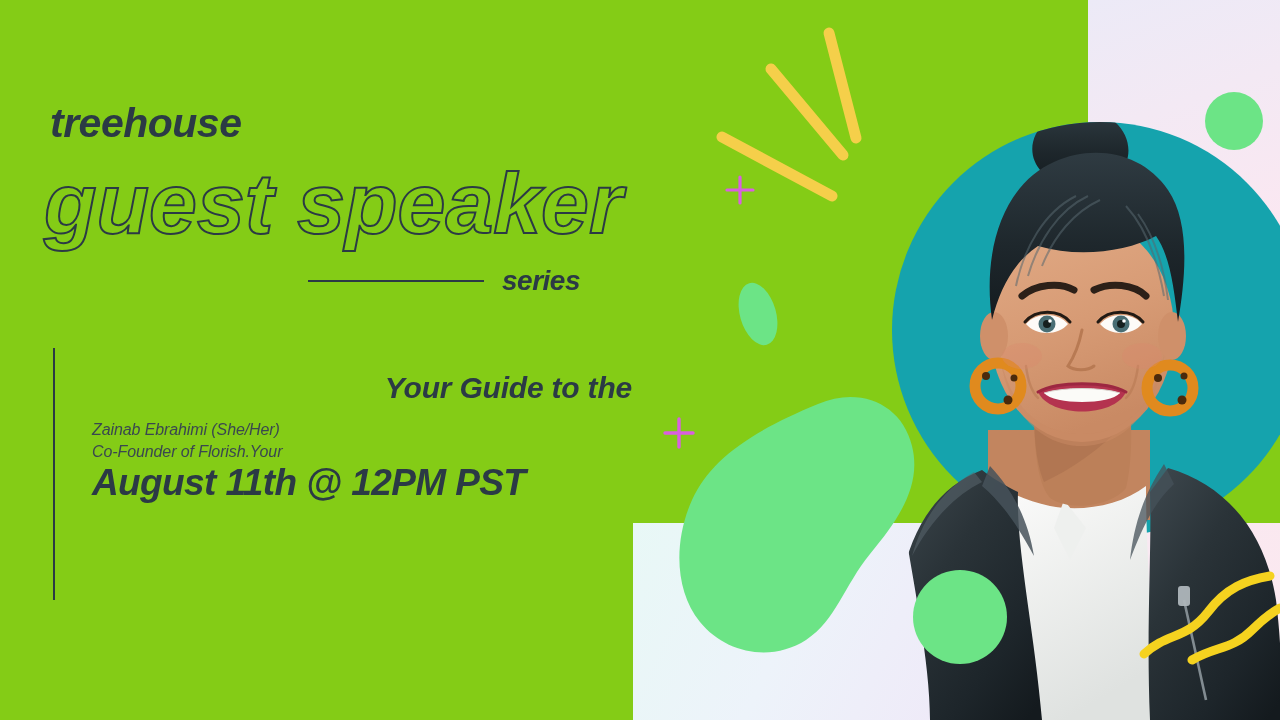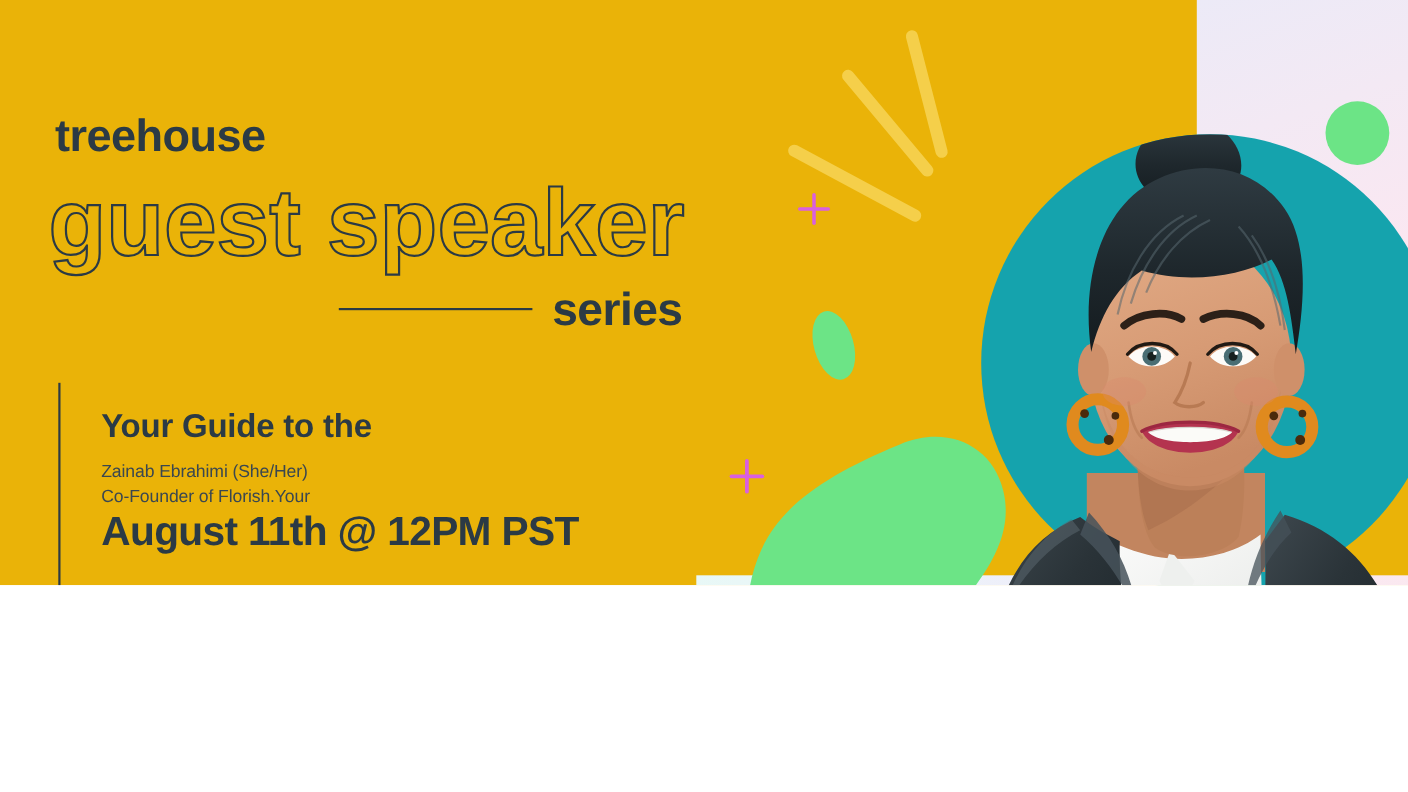--- a/index.html
+++ b/index.html
@@ -8,23 +8,24 @@
     padding: 0;
     background: #ffffff;
   }
   body {
     font-family: "Liberation Sans", sans-serif;
   }
 
   #stage {
     position: relative;
     width: 1280px;
-    height: 532px;
+    height: 720px;
     overflow: hidden;
-    background: #eab308;
+    background: #84cc16;
+    font-style: italic;
   }
 
   
   .panel {
     position: absolute;
     pointer-events: none;
   }
   #panel-top-right {
     left: 1088px;
     top: 0px;
@@ -98,21 +99,21 @@
     align-items: center;
     gap: 18px;
   }
   #series-rule {
     width: 176px;
     height: 2px;
     background: #2b3a45;
     flex: none;
   }
   #series-label {
-    font-size: 42px;
+    font-size: 28px;
     font-weight: 700;
     letter-spacing: -0.5px;
     color: #2b3a45;
     line-height: 1;
   }
 
   #detail-rule {
     position: absolute;
     left: 53px;
     top: 348px;
@@ -128,21 +129,21 @@
     width: 540px;
   }
   #talk-title {
     font-size: 30px;
     font-weight: 700;
     line-height: 1.30;
     color: #2b3a45;
     margin: 0 0 12px 0;
     letter-spacing: -0.2px;
   }
-  .talk-title-line { display: block; }
+  .talk-title-line { display: block; text-align: right; }
   #speaker-name,
   #speaker-role {
     font-size: 16px;
     font-weight: 400;
     line-height: 1.38;
     color: #3a4750;
     letter-spacing: -0.1px;
   }
   #event-datetime {
     font-size: 37px;

